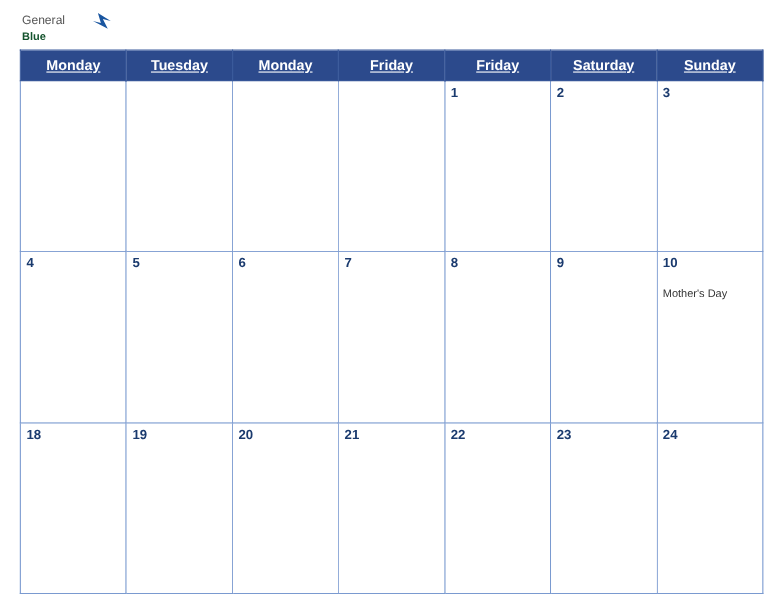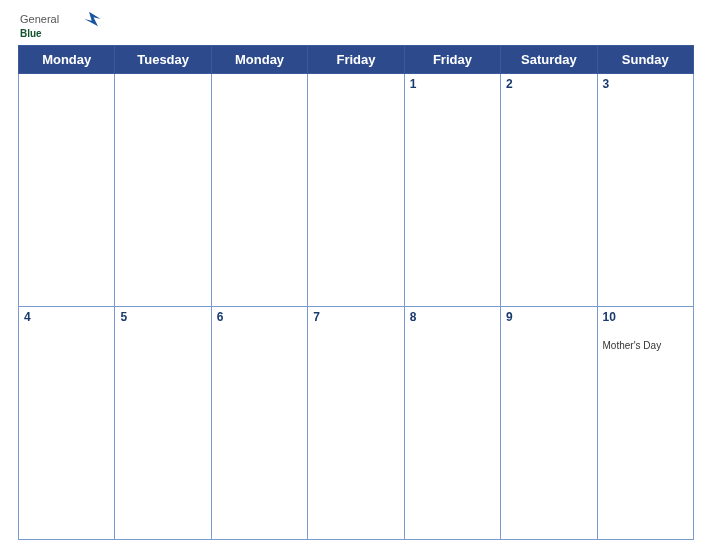--- a/index.html
+++ b/index.html
@@ -47,20 +47,21 @@
       flex: 1;
     }
     .calendar thead th {
       background: #2c4a8c;
       color: #fff;
       font-size: 13px;
       font-weight: bold;
       padding: 6px 0;
       text-align: center;
       border: 1px solid #3a5a9c;
+      text-decoration: underline;
     }
     .calendar tbody td {
       border: 1px solid #7a9ad0;
       vertical-align: top;
       width: calc(100% / 7);
       height: 75px;
       padding: 3px 5px;
       background: #fff;
       position: relative;
     }
@@ -162,14 +163,37 @@
           <span class="day-number">8</span>
         </td>
         <td>
           <span class="day-number">9</span>
         </td>
         <td>
           <span class="day-number">10</span>
           <span class="event-label">Mother's Day</span>
         </td>
       </tr>
+      <tr>
+        <td>
+          <span class="day-number">18</span>
+        </td>
+        <td>
+          <span class="day-number">19</span>
+        </td>
+        <td>
+          <span class="day-number">20</span>
+        </td>
+        <td>
+          <span class="day-number">21</span>
+        </td>
+        <td>
+          <span class="day-number">22</span>
+        </td>
+        <td>
+          <span class="day-number">23</span>
+        </td>
+        <td>
+          <span class="day-number">24</span>
+        </td>
+      </tr>
     </tbody>
 </table>
 
 </body></html>

